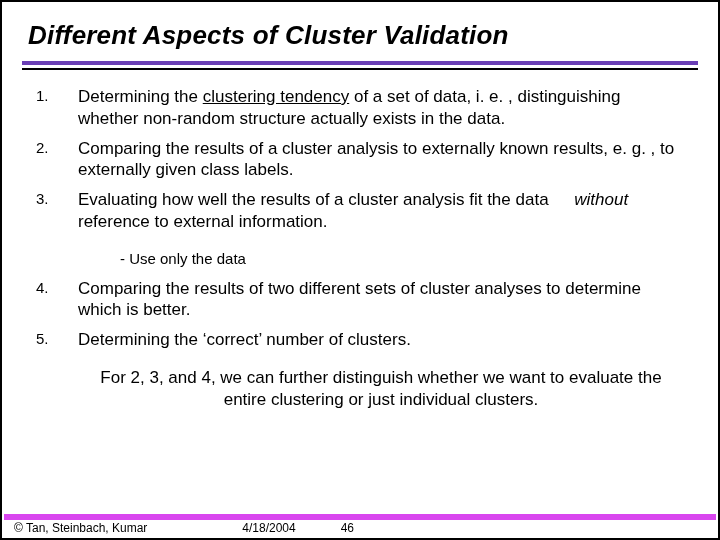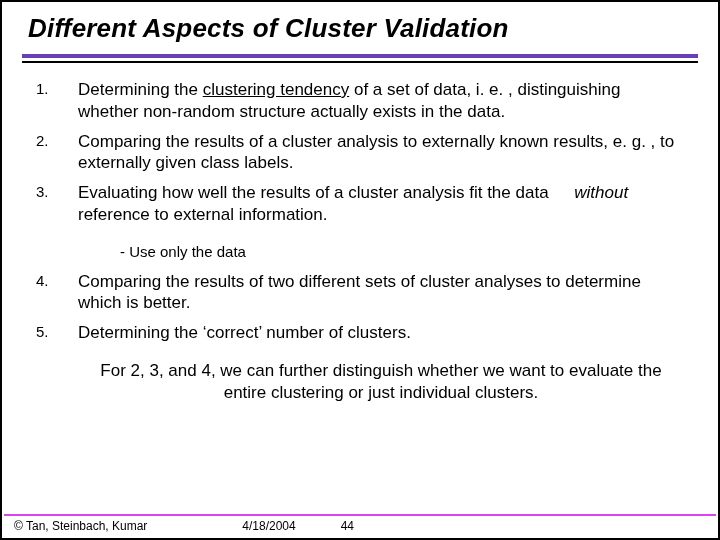--- a/index.html
+++ b/index.html
@@ -1,21 +1,21 @@
 <!DOCTYPE html>
 <html><head>
 <meta charset="utf-8">
 <style>
   * { margin: 0; padding: 0; box-sizing: border-box; }
   html, body { width: 720px; height: 540px; font-family: Arial, Helvetica, sans-serif; background: #fff; color: #000; }
   .slide {
     width: 720px; height: 540px;
     border: 2px solid #000;
     position: relative;
-    padding: 11px 26px 0 26px;
+    padding: 18px 26px 0 26px;
   }
   .title {
     font-size: 26px;
     font-weight: bold;
     font-style: italic;
     margin-bottom: 10px;
     letter-spacing: 0.2px;
   }
   .rule {
     margin-top: 4px;
@@ -53,21 +53,21 @@
   .closing {
     margin: 16px 0 0 42px;
     font-size: 17px;
     line-height: 1.28;
     text-align: center;
   }
   .footer {
     position: absolute;
     left: 2px; right: 2px; bottom: 2px;
     height: 22px;
-    border-top: 2px solid #d946ef;
+    border-top: 6px solid #d946ef;
     font-size: 12px;
     display: flex;
     align-items: center;
     padding: 0 10px;
   }
   .footer .f-left { flex: 0 0 210px; }
   .footer .f-center { flex: 1; text-align: center; }
   .footer .f-date { flex: 0 0 90px; text-align: center; }
   .footer .f-page { flex: 0 0 40px; text-align: right; }
   .u { text-decoration: underline; }
@@ -115,15 +115,15 @@
         <span class="txt">Determining the ‘correct’ number of clusters.</span>
       </li>
     </ol>
 
     <div class="closing">For 2, 3, and 4, we can further distinguish whether we want to evaluate the entire clustering or just individual clusters.</div>
   </div>
 
   <div class="footer">
     <span class="f-left">© Tan, Steinbach, Kumar</span>
     <span class="f-date">4/18/2004</span>
-    <span class="f-page">44</span>
+    <span class="f-page">46</span>
   </div>
 </div>
 
 </body></html>

